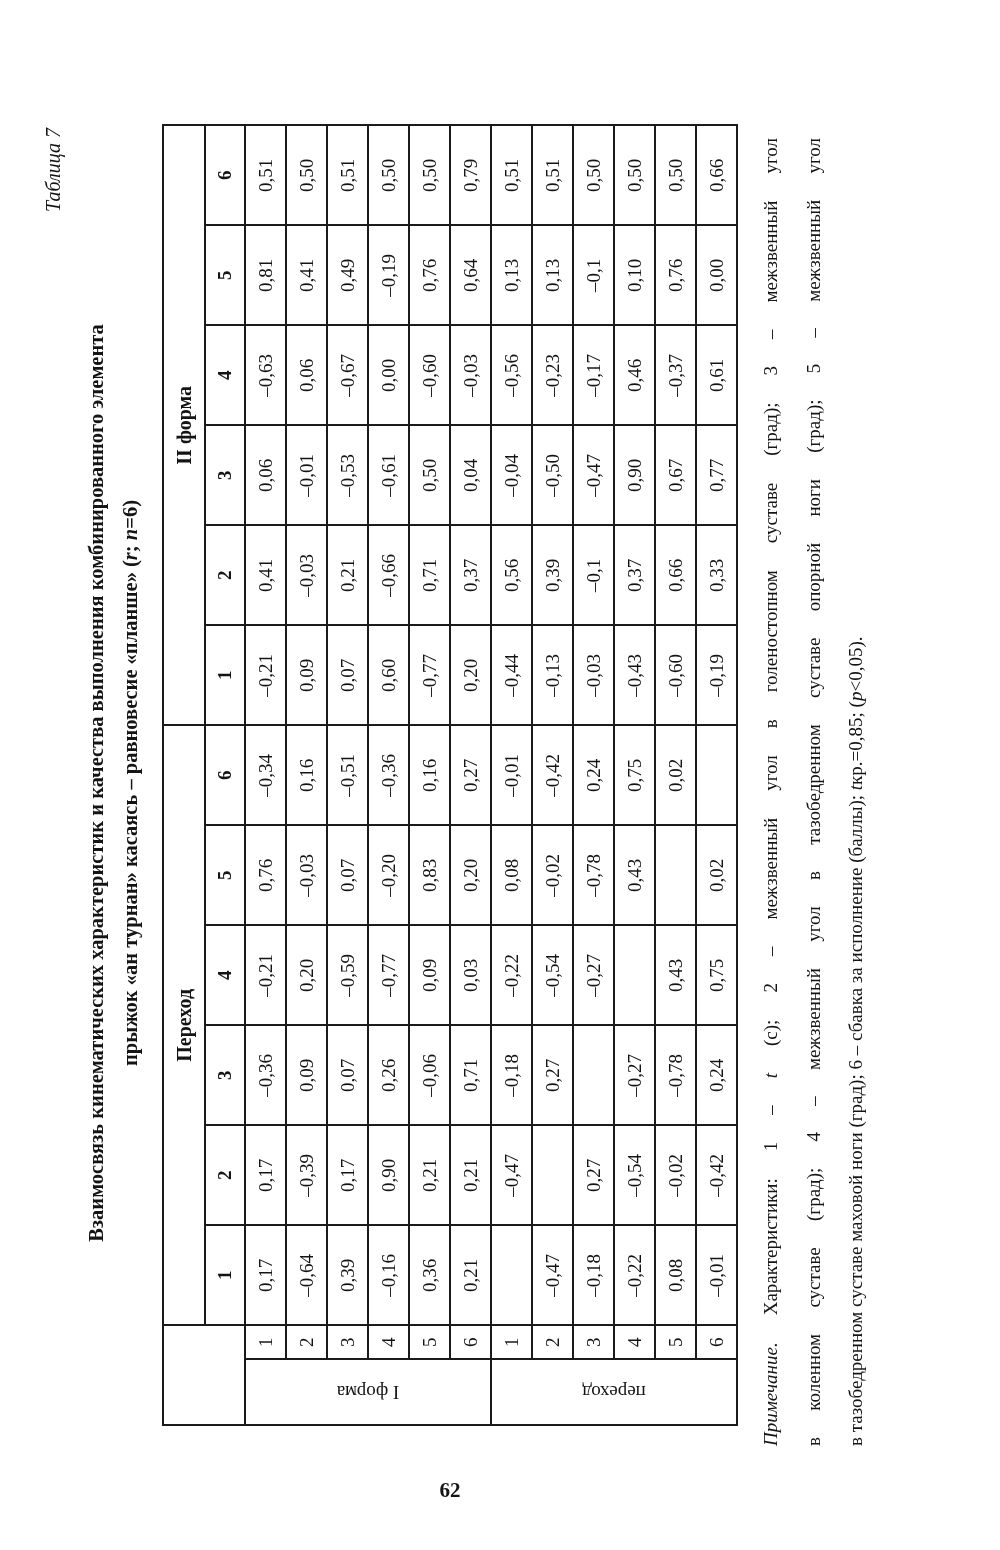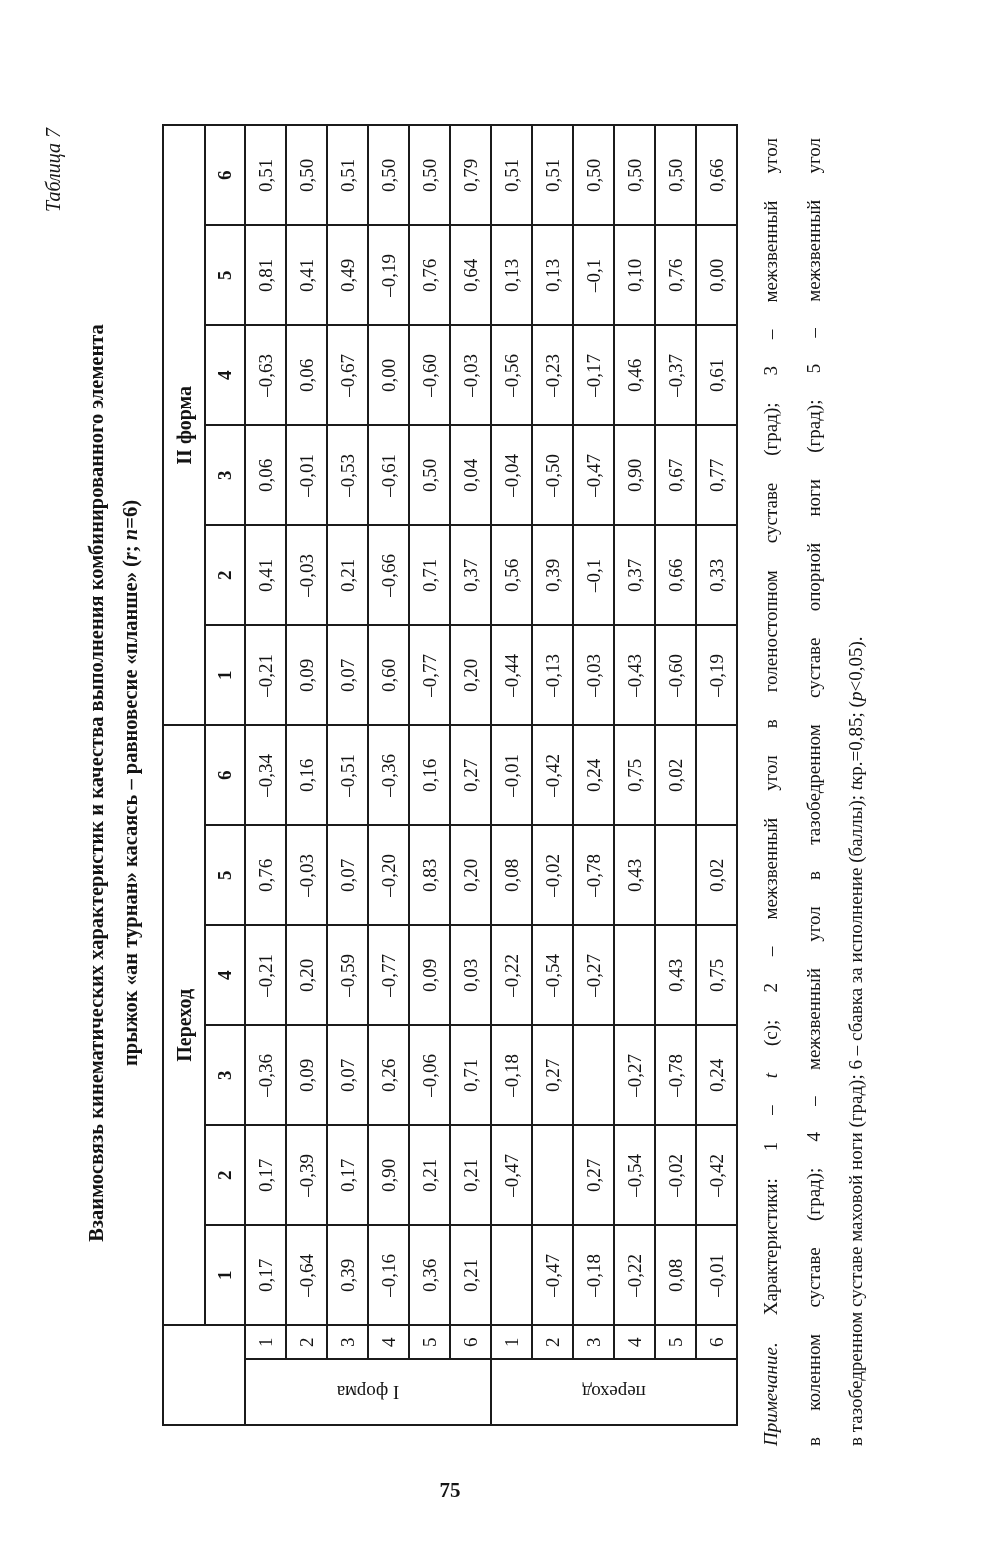--- a/index.html
+++ b/index.html
@@ -287,13 +287,13 @@
   </table>
 
   <div class="note">
     <div class="nline"><span class="ital">Примечание.</span><span> Характеристики: 1 – </span><span class="ital">t</span><span> (с); 2 – межзвенный угол в голеностопном суставе (град); 3 – межзвенный угол</span></div>
     <div class="nline">в коленном суставе (град); 4 – межзвенный угол в тазобедренном суставе опорной ноги (град); 5 – межзвенный угол</div>
     <div class="nline last"><span>в тазобедренном суставе маховой ноги (град); 6 – сбавка за исполнение (баллы); </span><span class="ital">t</span><span>кр.=0,85; (</span><span class="ital">р</span><span>&lt;0,05).</span></div>
   </div>
 
 </div>
 
-<div class="page-num">75</div>
+<div class="page-num">62</div>
 
 </body></html>

